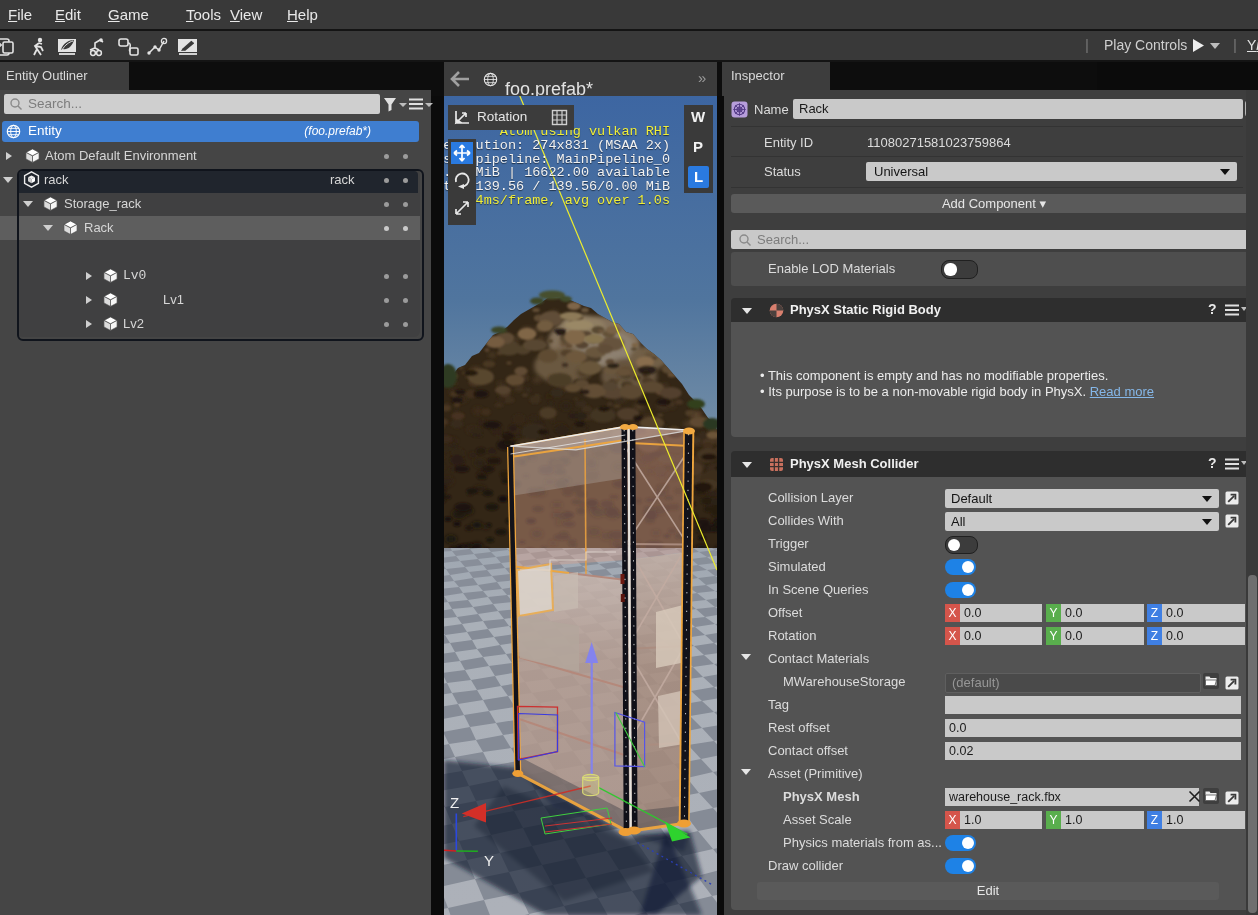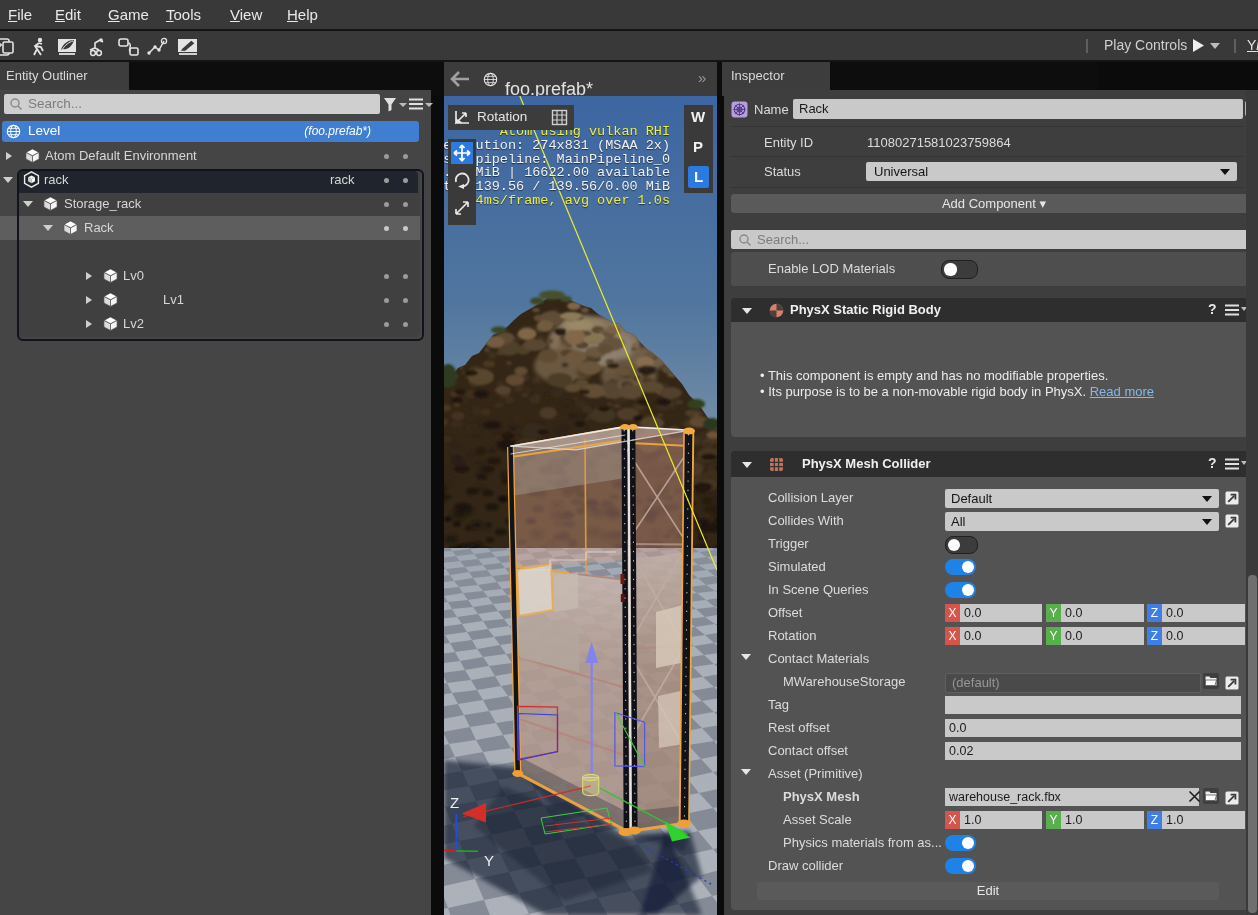--- a/index.html
+++ b/index.html
@@ -31,21 +31,21 @@
 .dot{position:absolute;width:5px;height:5px;border-radius:3px;background:#9b9b9b;}
 .tri-r{position:absolute;width:0;height:0;border:4px solid transparent;border-left:6px solid #cfcfcf;}
 .tri-d{position:absolute;width:0;height:0;border:5px solid transparent;border-top:6px solid #cfcfcf;}
 .trow{position:absolute;left:0;width:431px;height:24px;color:#d6d6d6;font-size:13px;line-height:24px;}
 </style></head>
 <body>
 <div class="abs" id="menubar">
 <span style="left:8px"><u>F</u>ile</span>
     <span style="left:55px"><u>E</u>dit</span>
     <span style="left:108px"><u>G</u>ame</span>
-    <span style="left:166px"><u>T</u>ools</span>
+    <span style="left:186px"><u>T</u>ools</span>
     <span style="left:230px"><u>V</u>iew</span>
     <span style="left:287px"><u>H</u>elp</span>
 </div>
 <div class="abs" id="toolbar">
 <svg class="abs" style="left:-6px;top:6px" width="22" height="20" viewBox="0 0 22 20">
       <rect x="2" y="2" width="13" height="16" rx="2" fill="none" stroke="#e3e3e3" stroke-width="1.6"></rect>
       <rect x="9" y="5" width="10" height="11" rx="1.5" fill="#393939" stroke="#e3e3e3" stroke-width="1.6"></rect>
       <path d="M4 8h4M6 6v4" stroke="#e3e3e3" stroke-width="1.4"></path>
     </svg>
 <svg class="abs" style="left:28px;top:6px" width="20" height="20" viewBox="0 0 20 20">
@@ -115,21 +115,21 @@
 <div class="tri-d" style="left:425px;top:7px;border-top-width:5px;border-width:4px;border-top-color:#bdbdbd"></div>
 <div class="abs" style="left:17px;top:73px;width:403px;height:168px;background:#404041;border-radius:6px;"></div>
 <div class="abs" style="left:0;top:120px;width:420px;height:24px;background:#5e5e5e"></div>
 
 <div class="abs" style="left:2px;top:25px;width:417px;height:21px;background:#3f7ed0;border-radius:3px;">
   <svg class="abs" style="left:4px;top:3px" width="15" height="15" viewBox="0 0 16 16">
         <circle cx="8" cy="8" r="6.6" fill="none" stroke="#fff" stroke-width="1.3"></circle>
         <ellipse cx="8" cy="8" rx="3" ry="6.6" fill="none" stroke="#fff" stroke-width="1"></ellipse>
         <path d="M1.4 8h13.2M2.3 4.6h11.4M2.3 11.4h11.4" stroke="#fff" stroke-width="1"></path>
       </svg>
-  <span class="abs" style="left:26px;top:2px;color:#fff;font-size:13.5px">Level</span>
+  <span class="abs" style="left:26px;top:2px;color:#fff;font-size:13.5px">Entity</span>
   <span class="abs" style="right:48px;top:3px;color:#fff;font-size:12px;font-style:italic">(foo.prefab*)</span>
 </div>
 
 <div class="abs" style="left:17px;top:73px;width:403px;height:168px;border:2px solid #10141c;border-radius:6px;"></div>
 <div class="abs" style="left:19px;top:75px;width:399px;height:22px;background:#20252d;border-radius:4px 4px 0 0;"></div>
 <div class="trow" style="top:48px;">
   <div class="tri-r" style="left:6px;top:8px;"></div>
   <svg class="abs cube" style="left:25px;top:4px" width="15" height="15" viewBox="0 0 16 16">
         <polygon points="8,1 15,4.7 8,8.4 1,4.7" fill="#fff" stroke="#4a4a4a" stroke-width="0.7"></polygon>
         <polygon points="1,4.7 8,8.4 8,15.4 1,11.7" fill="#dcdcdc" stroke="#4a4a4a" stroke-width="0.7"></polygon>
@@ -167,21 +167,21 @@
   <div class="tri-d" style="left:43px;top:9px;"></div>
   <svg class="abs cube" style="left:63px;top:4px" width="15" height="15" viewBox="0 0 16 16">
         <polygon points="8,1 15,4.7 8,8.4 1,4.7" fill="#fff" stroke="#4a4a4a" stroke-width="0.7"></polygon>
         <polygon points="1,4.7 8,8.4 8,15.4 1,11.7" fill="#dcdcdc" stroke="#4a4a4a" stroke-width="0.7"></polygon>
         <polygon points="15,4.7 8,8.4 8,15.4 15,11.7" fill="#f6f6f6" stroke="#4a4a4a" stroke-width="0.7"></polygon>
       </svg>
   <span class="abs" style="left:84px;">Rack</span>
   <div class="dot" style="left:384px;top:10px;background:#c9c9c9"></div>
       <div class="dot" style="left:403px;top:10px;background:#c9c9c9"></div>
 </div>
-<div class="trow" style="top:168px;">
+<div class="trow" style="top:168px;font-family:Liberation Mono, monospace;">
   <div class="tri-r" style="left:86px;top:8px;"></div>
   <svg class="abs cube" style="left:103px;top:4px" width="15" height="15" viewBox="0 0 16 16">
         <polygon points="8,1 15,4.7 8,8.4 1,4.7" fill="#fff" stroke="#4a4a4a" stroke-width="0.7"></polygon>
         <polygon points="1,4.7 8,8.4 8,15.4 1,11.7" fill="#dcdcdc" stroke="#4a4a4a" stroke-width="0.7"></polygon>
         <polygon points="15,4.7 8,8.4 8,15.4 15,11.7" fill="#f6f6f6" stroke="#4a4a4a" stroke-width="0.7"></polygon>
       </svg>
   <span class="abs" style="left:123px;">Lv0</span>
   <div class="dot" style="left:384px;top:10px"></div>
       <div class="dot" style="left:403px;top:10px"></div>
 </div>
@@ -1262,21 +1262,21 @@
 <div class="body" style="top:226px;height:115px;">
   <span class="abs" style="left:29px;top:62px;color:#ececec;font-size:13px;">• Its purpose is to be a non-movable rigid body in PhysX. <span style="color:#85b7e8;text-decoration:underline">Read more</span></span>
   <span class="abs" style="left:29px;top:46px;color:#ececec;font-size:13px;">• This component is empty and has no modifiable properties.</span>
 </div>
 <div class="hdr" style="top:355px;height:26px;">
   <div class="tri-d" style="left:11px;top:11px;border-top-color:#e6e6e6"></div>
   <svg class="abs" style="left:38px;top:6px" width="15" height="15" viewBox="0 0 15 15">
         <rect x="1" y="1" width="13" height="13" rx="2" fill="#c8705e"></rect>
         <path d="M1 5.3h13M1 9.6h13M5.3 1v13M9.6 1v13" stroke="#39302e" stroke-width="1.3"></path>
       </svg>
-  <span class="abs" style="left:59px;top:5px;color:#f0f0f0;font-size:13px;font-weight:bold;margin-left:12px;">PhysX Mesh Collider</span>
+  <span class="abs" style="left:59px;top:5px;color:#f0f0f0;font-size:13px;font-weight:bold;">PhysX Mesh Collider</span>
   <span class="abs" style="left:477px;top:4px;color:#e8e8e8;font-size:14px;font-weight:bold;">?</span>
   <svg class="abs" style="left:494px;top:7px" width="14" height="12" viewBox="0 0 14 12">
         <path d="M0 1.5h14M0 6h14M0 10.5h14" stroke="#e0e0e0" stroke-width="2.2"></path>
       </svg>
   <div class="tri-d" style="left:510px;top:10px;border-width:3.5px;border-top-width:4.5px;border-top-color:#bdbdbd"></div>
 </div>
 <div class="body" style="top:381px;height:433px;"></div>
 <span class="row-label" style="left:44px;top:394px;">Collision Layer</span>
 <div class="dd" style="left:221px;top:393px;width:274px;height:19px;">
       <span style="position:absolute;left:6px;top:2px">Default</span>

